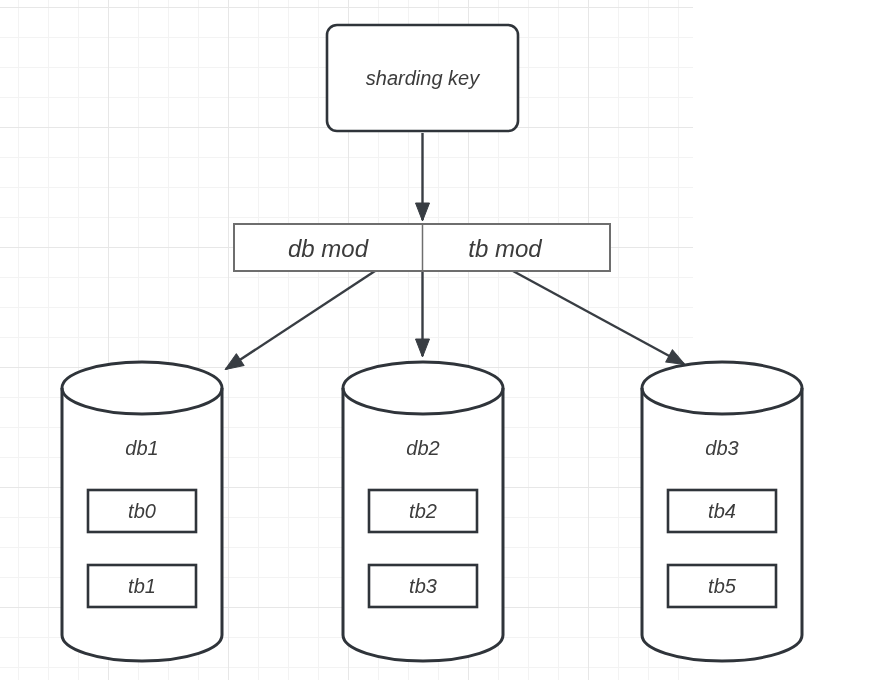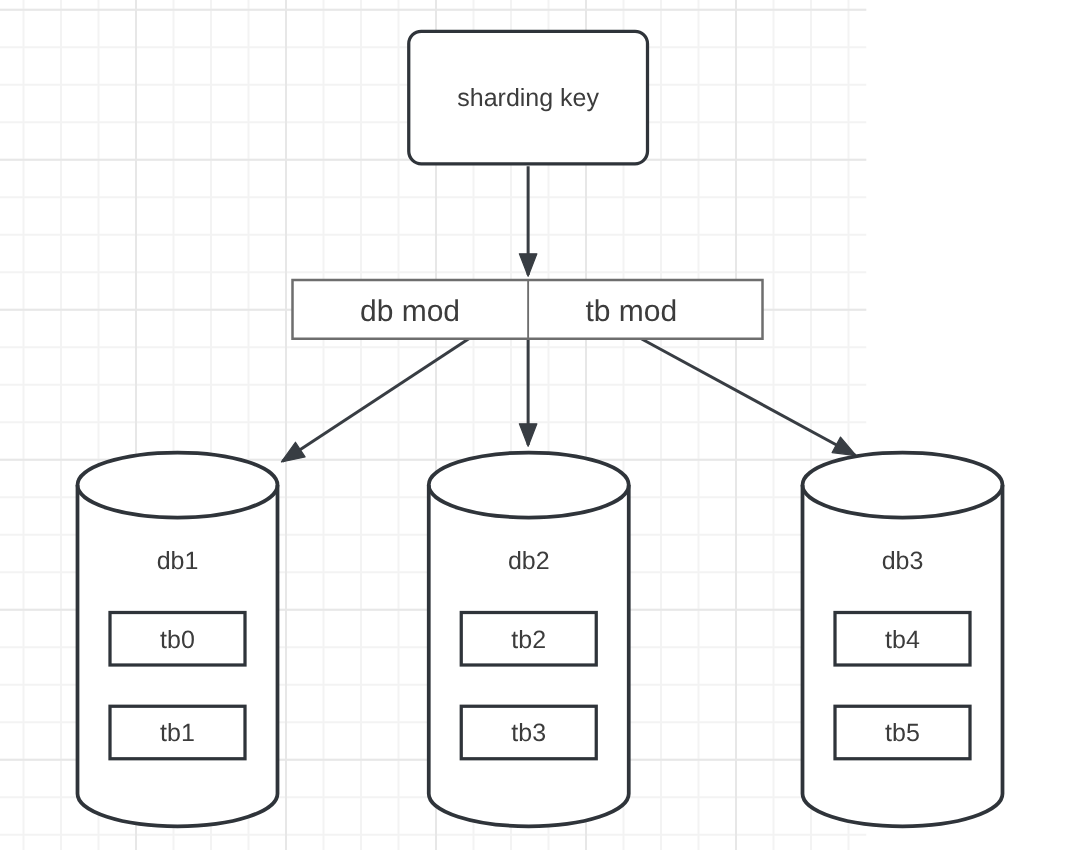--- a/index.html
+++ b/index.html
@@ -16,20 +16,21 @@
     height: 680px;
     background-color: #ffffff;
     
     background-image:
       linear-gradient(to right, #e7e7e7 1.5px, transparent 1.5px),
       linear-gradient(to bottom, #e7e7e7 1.5px, transparent 1.5px),
       linear-gradient(to right, #f3f3f3 1.5px, transparent 1.5px),
       linear-gradient(to bottom, #f3f3f3 1.5px, transparent 1.5px);
     background-size: 120px 120px, 120px 120px, 30px 30px, 30px 30px;
     background-position: -12px 0, 0 7px, 18px 0, 0 7px;
+    font-style: italic;
   }
   svg { position: absolute; left: 0; top: 0; }
   .shape-stroke { fill: #ffffff; stroke: #2f343a; }
   .no-fill     { fill: none;    stroke: #2f343a; }
   .mod-stroke  { fill: #ffffff; stroke: #6e6e6e; }
   .edge        { stroke: #383d43; fill: none; }
   text {
     fill: #3c3c3c;
     text-anchor: middle;
     font-family: "Liberation Sans", sans-serif;

